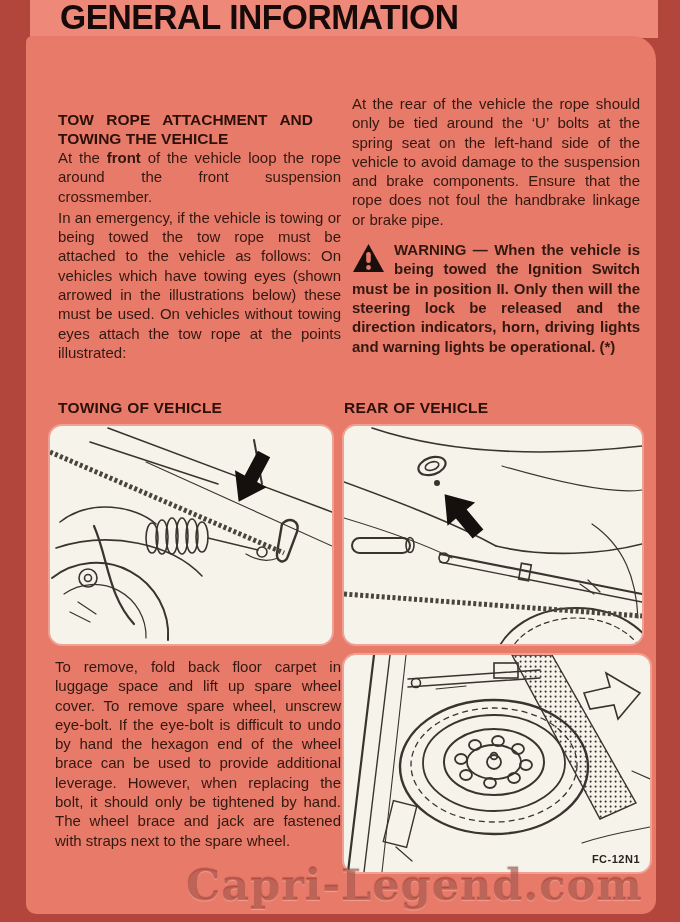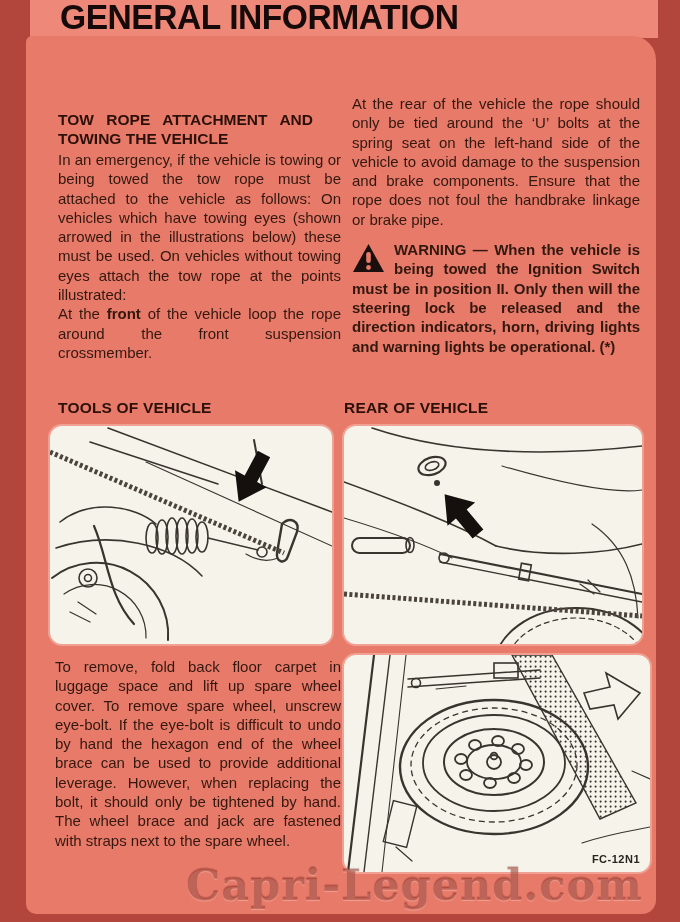--- a/index.html
+++ b/index.html
@@ -71,36 +71,36 @@
 </head>
 <body>
 
 <div class="band"></div>
 <div class="panel"></div>
 
 <div class="page-title">GENERAL INFORMATION</div>
 
 <div class="txt" style="left:58px;top:110px;width:283px;">
   <p class="sec-heading" style="width:255px;">TOW ROPE ATTACHMENT AND TOWING THE VEHICLE</p>
+  <p><span>At the </span><b>front</b><span> of the vehicle loop the rope around the front suspension crossmember.</span></p>
   <p style="margin-top:2px;">In an emergency, if the vehicle is towing or being towed the tow rope must be attached to the vehicle as follows: On vehicles which have towing eyes (shown arrowed in the illustrations below) these must be used. On vehicles without towing eyes attach the tow rope at the points illustrated:</p>
-  <p><span>At the </span><b>front</b><span> of the vehicle loop the rope around the front suspension crossmember.</span></p>
 </div>
 
 <div class="txt" style="left:352px;top:94px;width:288px;">
   <p>At the rear of the vehicle the rope should only be tied around the ‘U’ bolts at the spring seat on the left-hand side of the vehicle to avoid damage to the suspension and brake components. Ensure that the rope does not foul the handbrake linkage or brake pipe.</p>
   <p class="warning-text" style="margin-top:11px;">
     <svg class="warn-tri" width="33" height="30" viewBox="0 0 33 30">
       <polygon points="16.5,1 32,29 1,29" fill="#1a0f0c"></polygon>
       <rect x="14.2" y="9" width="4.6" height="11" rx="2.2" fill="#e87a6a"></rect>
       <circle cx="16.5" cy="24.5" r="2.4" fill="#e87a6a"></circle>
     </svg><span>WARNING</span><span> — When the vehicle is being towed the Ignition Switch must be in position II. Only then will the steering lock be released and the direction indicators, horn, driving lights and warning lights be operational. (*)</span>
   </p>
 </div>
 
-<div class="fig-label" style="left:58px;top:399px;">TOOLS OF VEHICLE</div>
+<div class="fig-label" style="left:58px;top:399px;">TOWING OF VEHICLE</div>
 <div class="fig-label" style="left:344px;top:399px;">REAR OF VEHICLE</div>
 
 <div class="figure-box" style="left:50px;top:426px;width:282px;height:218px;">
   <svg width="282" height="218" viewBox="0 0 282 218">
     <g stroke="#3a342e" fill="none" stroke-width="1.6" stroke-linecap="round">
       <path d="M58,2 L282,86"></path>
       <path d="M40,16 L168,58"></path>
       <path d="M96,36 L282,120" stroke-width="1.1"></path>
       <path d="M204,14 l8,44" stroke-width="2"></path>
       <path d="M10,96 C40,72 86,80 106,98"></path>

